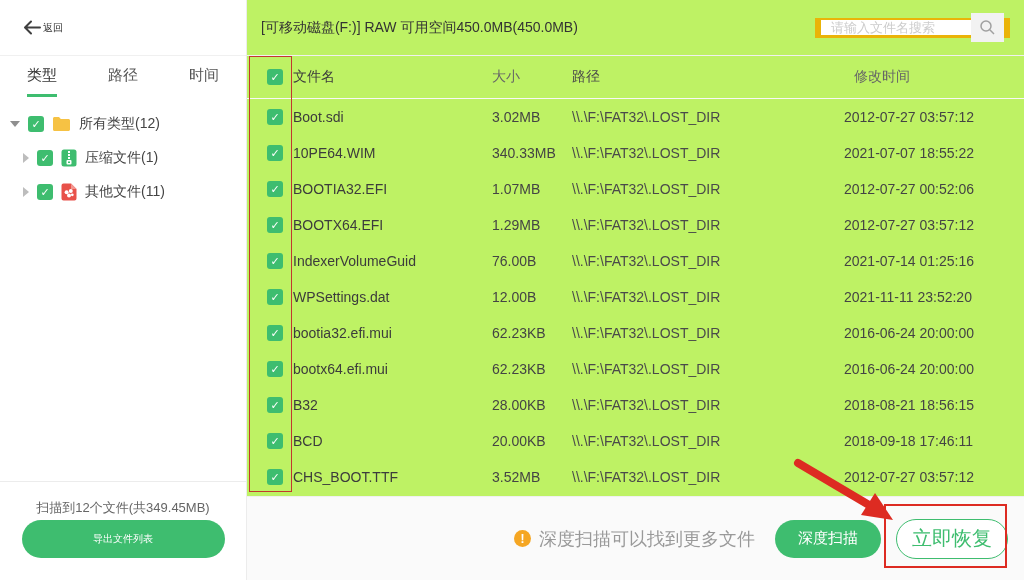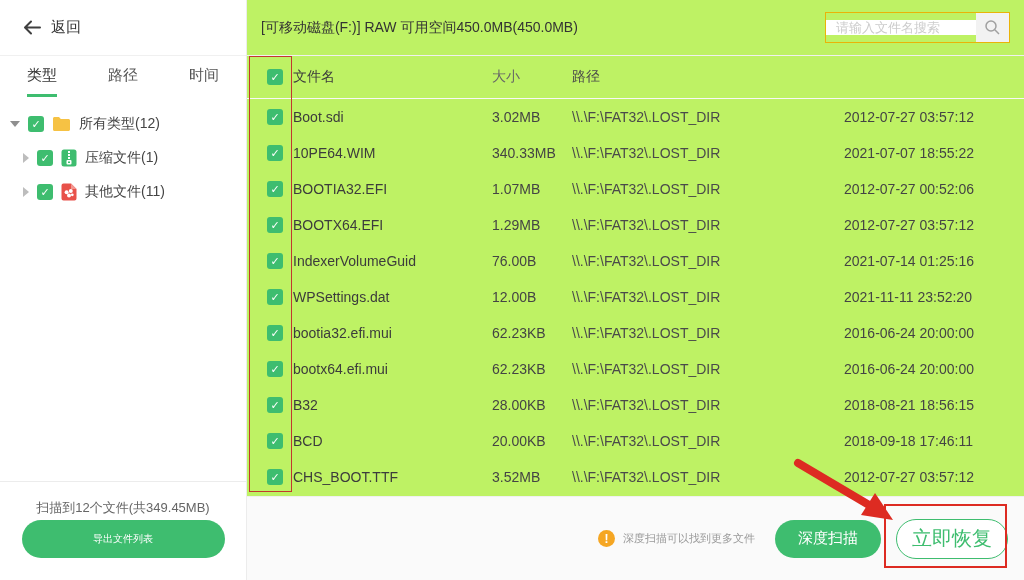--- a/index.html
+++ b/index.html
@@ -6,57 +6,57 @@
   html,body { margin:0; padding:0; }
   body {
     width:1024px; height:580px; overflow:hidden; position:relative;
     background:#fff; font-family:"Liberation Sans","DejaVu Sans",sans-serif;
     color:#444;
   }
   .app { display:flex; width:1024px; height:580px; }
 
   
   .sidebar { width:247px; min-width:247px; border-right:1px solid #ececec; display:flex; flex-direction:column; background:#fff; }
-  .sidebar-header { height:56px; min-height:56px; display:flex; align-items:center; gap:9px; padding-left:23px; border-bottom:1px solid #f0f0f0; font-size:15px; color:#333; cursor:pointer; }
+  .sidebar-header { height:56px; min-height:56px; display:flex; align-items:center; gap:1px; padding-left:23px; border-bottom:1px solid #f0f0f0; font-size:10px; color:#333; cursor:pointer; }
   .tabs { display:flex; justify-content:space-between; padding:0 27px; margin-top:10px; }
   .tab { font-size:15px; color:#555; padding-bottom:9px; border-bottom:3px solid transparent; cursor:pointer; }
   .tab.active { color:#333; border-bottom-color:#3ebd6f; }
   .tree { padding-top:10px; }
   .tree-item { height:34px; display:flex; align-items:center; gap:8px; font-size:14px; color:#444; cursor:pointer; }
   .tree-item.root { padding-left:10px; }
   .tree-item.child { padding-left:23px; }
   .caret-down { width:0; height:0; border-left:5px solid transparent; border-right:5px solid transparent; border-top:6px solid #8f8f8f; }
   .caret-right { width:0; height:0; border-top:5px solid transparent; border-bottom:5px solid transparent; border-left:6px solid #bdbdbd; }
   .checkbox { width:16px; height:16px; min-width:16px; background:#3ebd6f; border-radius:3px; color:#fff; font-size:11px; font-weight:bold; display:flex; align-items:center; justify-content:center; line-height:1; cursor:pointer; }
   .tree-icon { display:flex; align-items:center; }
   .sidebar-footer { margin-top:auto; border-top:1px solid #ececec; padding-top:17px; text-align:center; padding-bottom:22px; }
   .scan-summary { font-size:13px; color:#666; margin-bottom:3px; }
   .export-btn { width:203px; height:38px; border:none; border-radius:19px; background:#3ebd6f; color:#fff; font-size:10px; cursor:pointer; }
 
   
   .main { flex:1; display:flex; flex-direction:column; background:#bef264; }
   .main-header { height:56px; min-height:56px; border-bottom:1px solid #f0f0f0; display:flex; align-items:center; justify-content:space-between; padding:0 14px; }
   .main-title { font-size:14px; color:#333; }
-  .search-box { display:flex; align-items:center; border:1px solid #eab308; height:31px; }
+  .search-box { display:flex; align-items:center; border:6px solid #eab308; height:20px; }
   .search-input { border:none; outline:none; width:150px; padding:0 10px; font-size:13px; color:#333; font-family:inherit; }
   .search-input::placeholder { color:#ccc; }
   .search-btn { width:33px; height:29px; background:#f2f2f2; border:none; display:flex; align-items:center; justify-content:center; cursor:pointer; }
 
   .table-header { height:43px; min-height:43px; display:flex; align-items:center; color:#666; font-size:14px; border-bottom:1px solid #f7f7f7; }
   .row { height:36px; min-height:36px; display:flex; align-items:center; font-size:14px; color:#444; cursor:default; }
   .cell-check { width:46px; min-width:46px; padding-left:20px; display:flex; align-items:center; }
   .cell-name { width:199px; min-width:199px; color:#3c3c3c; white-space:nowrap; overflow:hidden; }
   .cell-size { width:80px; min-width:80px; white-space:nowrap; }
   .cell-path { width:272px; min-width:272px; color:#4a4a4a; white-space:nowrap; overflow:hidden; }
   .cell-time { flex:1; white-space:nowrap; padding-left:0; }
   .table-header .cell-time { padding-left:10px; }
 
   .bottom-bar { height:84px; min-height:84px; margin-top:auto; background:#fafafa; border-top:1px solid #f0f0f0; display:flex; align-items:center; justify-content:flex-end; padding-right:16px; }
   .warn-icon { width:17px; height:17px; min-width:17px; border-radius:50%; background:#f5a623; color:#fff; font-size:12px; font-weight:bold; display:flex; align-items:center; justify-content:center; line-height:1; }
-  .hint { color:#999; font-size:11px; margin:0 20px 0 8px; }
+  .hint { color:#999; font-size:18px; margin:0 20px 0 8px; }
   .deep-scan-btn { width:106px; height:38px; border:none; border-radius:19px; background:#3ebd6f; color:#fff; font-size:15px; cursor:pointer; }
   .recover-btn { width:112px; height:40px; margin-left:15px; border:1px solid #3ebd6f; border-radius:20px; background:#fff; color:#3ebd6f; font-size:20px; cursor:pointer; }
 
   
   .anno { position:absolute; pointer-events:none; z-index:10; }
   .anno-rect-checkbox { left:249px; top:56px; width:43px; height:436px; border:1px solid #c2382e; }
   .anno-rect-recover { left:884px; top:504px; width:123px; height:64px; border:2px solid #dd2b22; }
   .anno-arrow { left:0; top:0; width:1024px; height:580px; }
 </style>
 </head>
@@ -145,20 +145,21 @@
       </div>
     </div>
 
     <div class="table-header">
       <div class="cell-check">
           <span class="checkbox">✓</span>
         </div>
       <div class="cell-name">文件名</div>
       <div class="cell-size">大小</div>
       <div class="cell-path">路径</div>
+      <div class="cell-time">修改时间</div>
     </div>
 
     <div id="table-rows">
         <div class="row">
           <div class="cell-check">
             <span class="checkbox">✓</span>
           </div>
           <div class="cell-name">Boot.sdi</div>
           <div class="cell-size">3.02MB</div>
           <div class="cell-path">\\.\F:\FAT32\.LOST_DIR</div>

